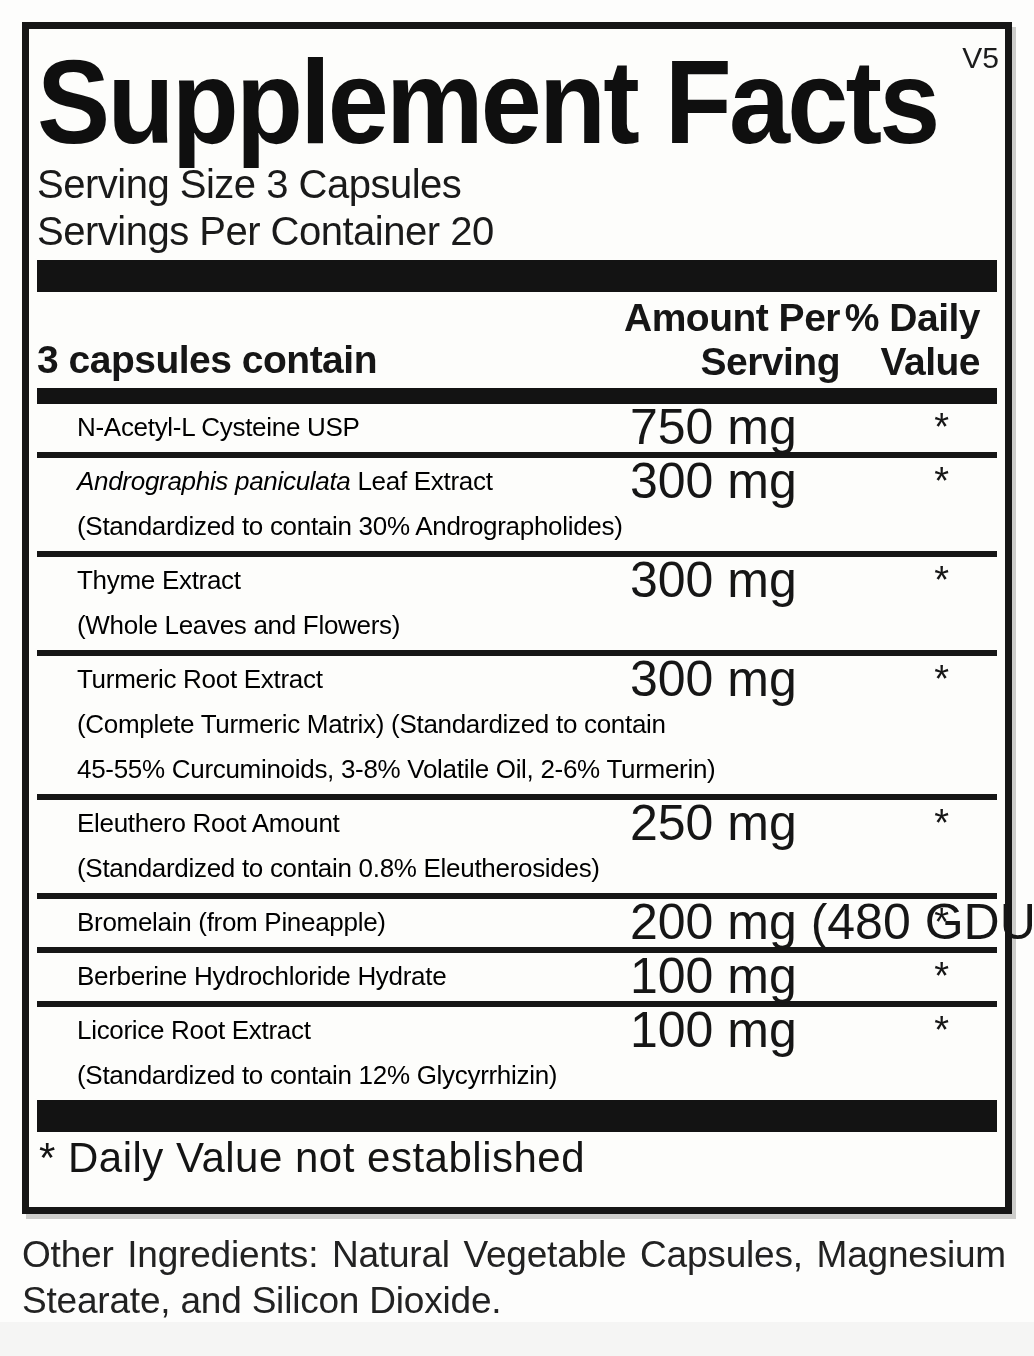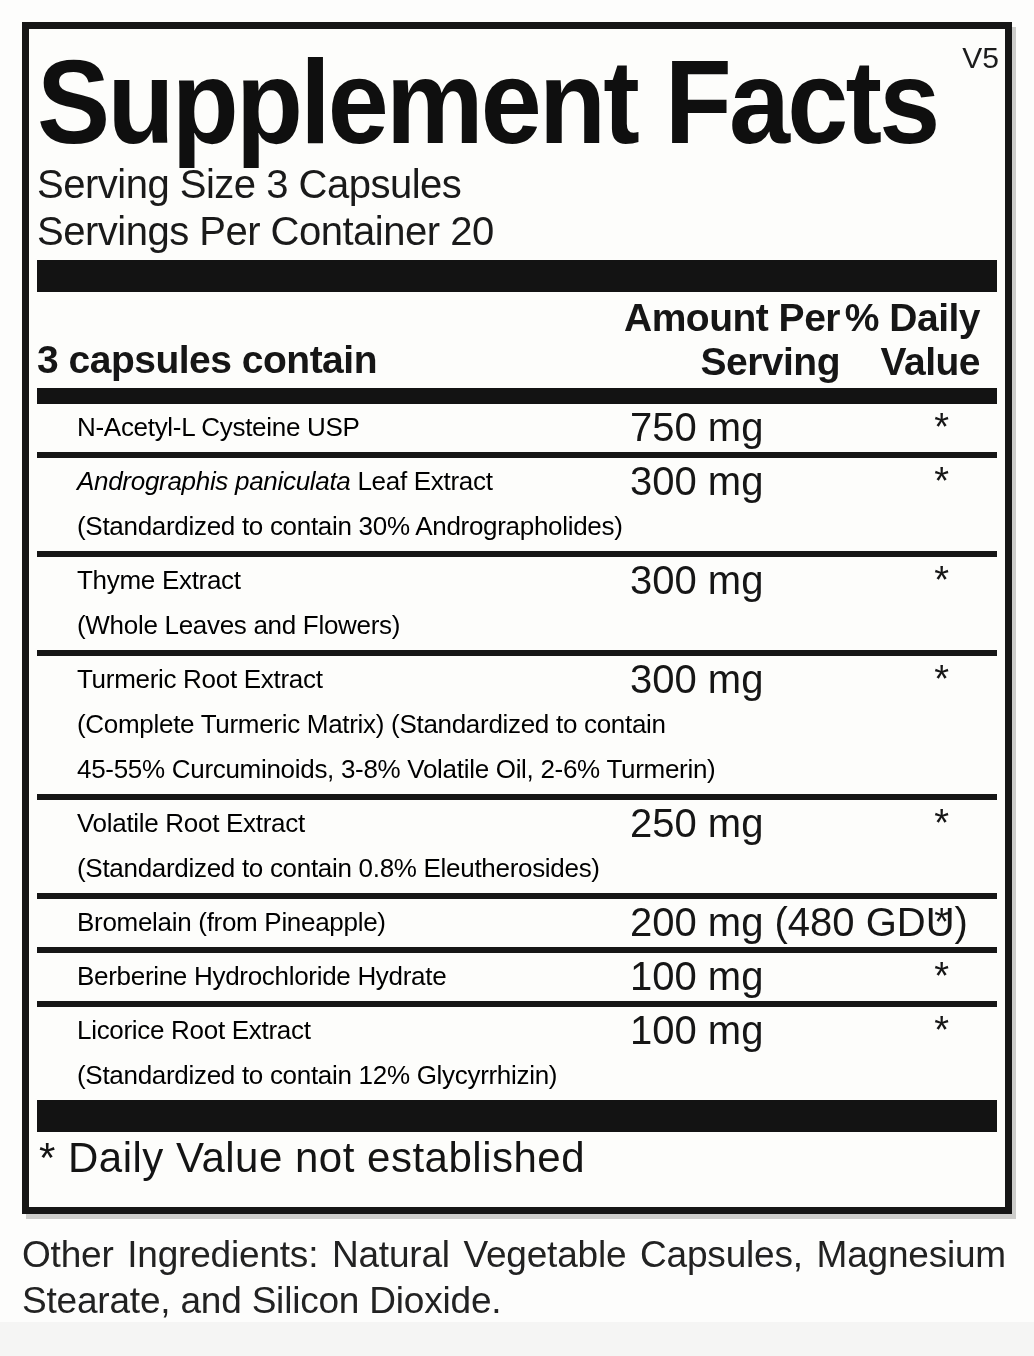--- a/index.html
+++ b/index.html
@@ -34,21 +34,21 @@
   .hcol2, .hcol3 {
     position:absolute; top:4px; text-align:right; font-weight:bold;
     font-size:39px; line-height:44px; white-space:pre-line; letter-spacing:-0.5px;
   }
   .hcol2 { left:483px; width:320px; }
   .hcol3 { right:17px; width:160px; }
 
   .row { position:relative; padding:1px 0 2px; }
   .rline, .rdetail { font-size:26px; line-height:45px; letter-spacing:-0.3px; color:#000000;margin-left:40px; }
   .rname i { font-style:italic; }
-  .ramount { position:absolute; left:593px; top:1px; font-size:40px; line-height:45px; white-space:nowrap; }
+  .ramount { position:absolute; left:593px; top:1px; font-size:50px; line-height:45px; white-space:nowrap; }
   .rdv { position:absolute; right:48px; top:1px; font-size:38px; line-height:45px; }
   .sep { height:3px; border-top:2px solid #161616; border-bottom:4px solid #161616; }
 
   .foot { font-size:42px; line-height:52px; letter-spacing:0.5px; padding-left:2px; color:#141414; }
 
   .other { position:absolute; left:22px; top:1232px; width:984px; }
   .oline { font-size:37px; line-height:46px; letter-spacing:-0.2px; color:#222222; }
   .oline-just { text-align:justify; text-align-last:justify; }
 
   .bottom-strip { position:absolute; left:0; right:0; bottom:0; height:34px; background:#f5f5f4; }
@@ -94,21 +94,21 @@
         <div class="sep"></div>
         <div class="row">
           <div class="rline"><span class="rname"><span>Turmeric Root Extract</span></span></div>
           <span class="ramount">300 mg</span>
           <span class="rdv">*</span>
           <div class="rdetail">(Complete Turmeric Matrix) (Standardized to contain</div>
           <div class="rdetail">45-55% Curcuminoids, 3-8% Volatile Oil, 2-6% Turmerin)</div>
         </div>
         <div class="sep"></div>
         <div class="row">
-          <div class="rline"><span class="rname"><span>Volatile Root Extract</span></span></div>
+          <div class="rline"><span class="rname"><span>Eleuthero Root Amount</span></span></div>
           <span class="ramount">250 mg</span>
           <span class="rdv">*</span>
           <div class="rdetail">(Standardized to contain 0.8% Eleutherosides)</div>
         </div>
         <div class="sep"></div>
         <div class="row">
           <div class="rline"><span class="rname"><span>Bromelain (from Pineapple)</span></span></div>
           <span class="ramount">200 mg (480 GDU)</span>
           <span class="rdv">*</span>
         </div>

